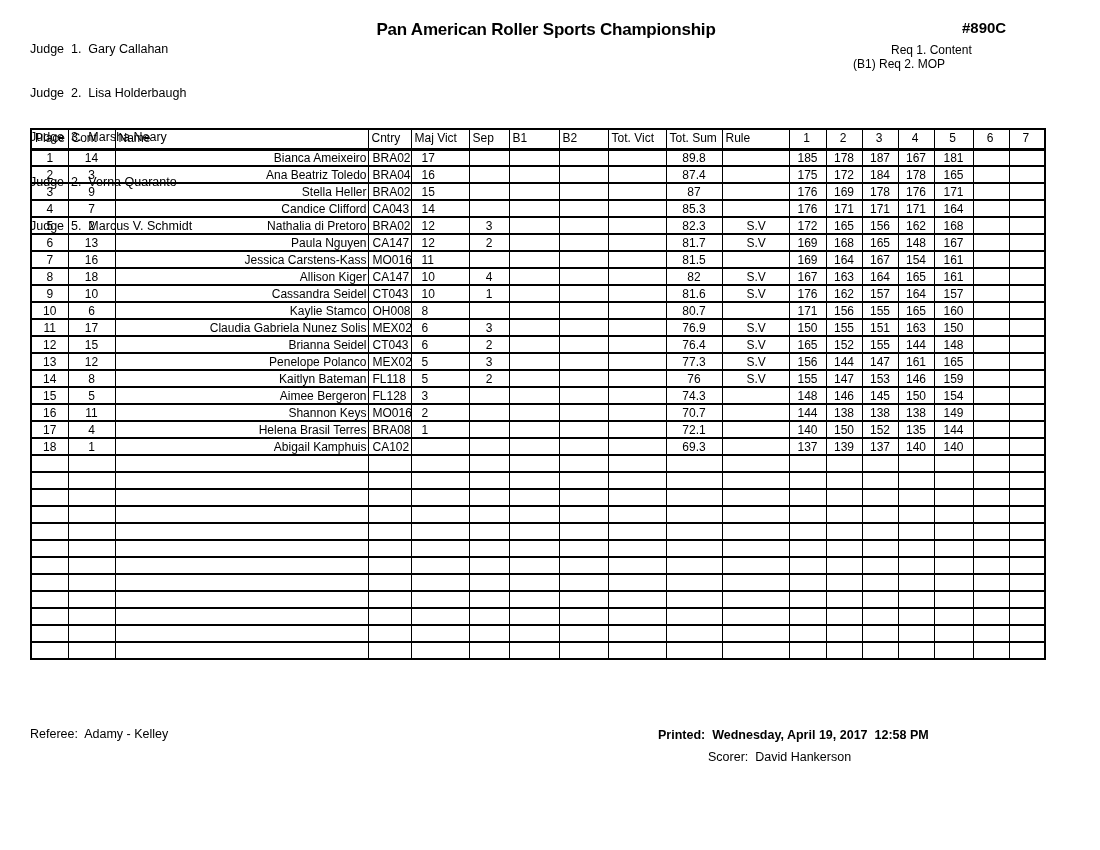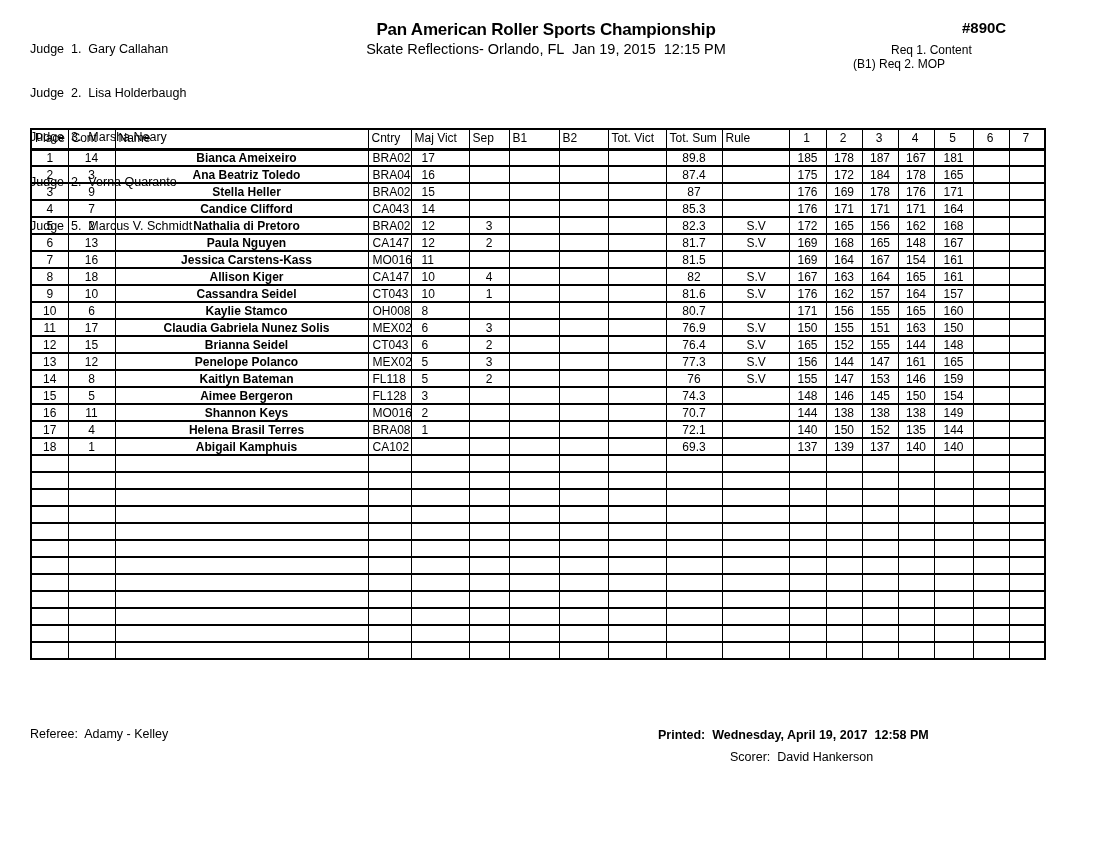--- a/index.html
+++ b/index.html
@@ -84,47 +84,46 @@
     height: 20px;
     font-size: 12px;
   }
   table.results th.num { text-align: center; padding-left: 0; }
   table.results td {
     border-bottom-width: 2px;
     height: 17px;
     text-align: center;
     padding: 0 1px;
   }
-  table.results td.col-2 { text-align: center; padding-left: 11px; font-weight: bold; }
+  table.results td.col-2 { text-align: right; padding-left: 11px; }
   table.results td.col-3 { text-align: left; padding-left: 4px; }
   table.results td.col-4 { text-align: left; padding-left: 10px; }
   table.results td.col-10 { text-align: left; padding-left: 24px; }
 
   
   .footer span { position: absolute; font-size: 12.5px; white-space: pre; }
   .referee { left: 30px; top: 727px; }
   .printed { left: 658px; top: 728px; font-weight: bold; }
-  .scorer  { left: 730px; top: 750px; }
+  .scorer  { left: 708px; top: 750px; }
 </style>
 </head>
 <body>
 
 <div class="page">
 
   <div class="judges">
     <div>Judge  1.  Gary Callahan</div>
     <div>Judge  2.  Lisa Holderbaugh</div>
     <div>Judge  3.  Marsha Neary</div>
     <div>Judge  2.  Verna Quaranto</div>
     <div>Judge  5.  Marcus V. Schmidt</div>
   </div>
 
   <div class="title-block">
     <div class="title-main">Pan American Roller Sports Championship</div>
-    <div class="title-venue">Skate Reflections- Orlando, FL  Jan 19, 2015  12:15 PM</div>
   </div>
 
   <div class="code-block">
     <span class="event-code">#890C</span>
     <span class="req1">Req 1. Content</span>
     <span class="req2">(B1) Req 2. MOP</span>
   </div>
 
   <table class="results">
     <colgroup>

